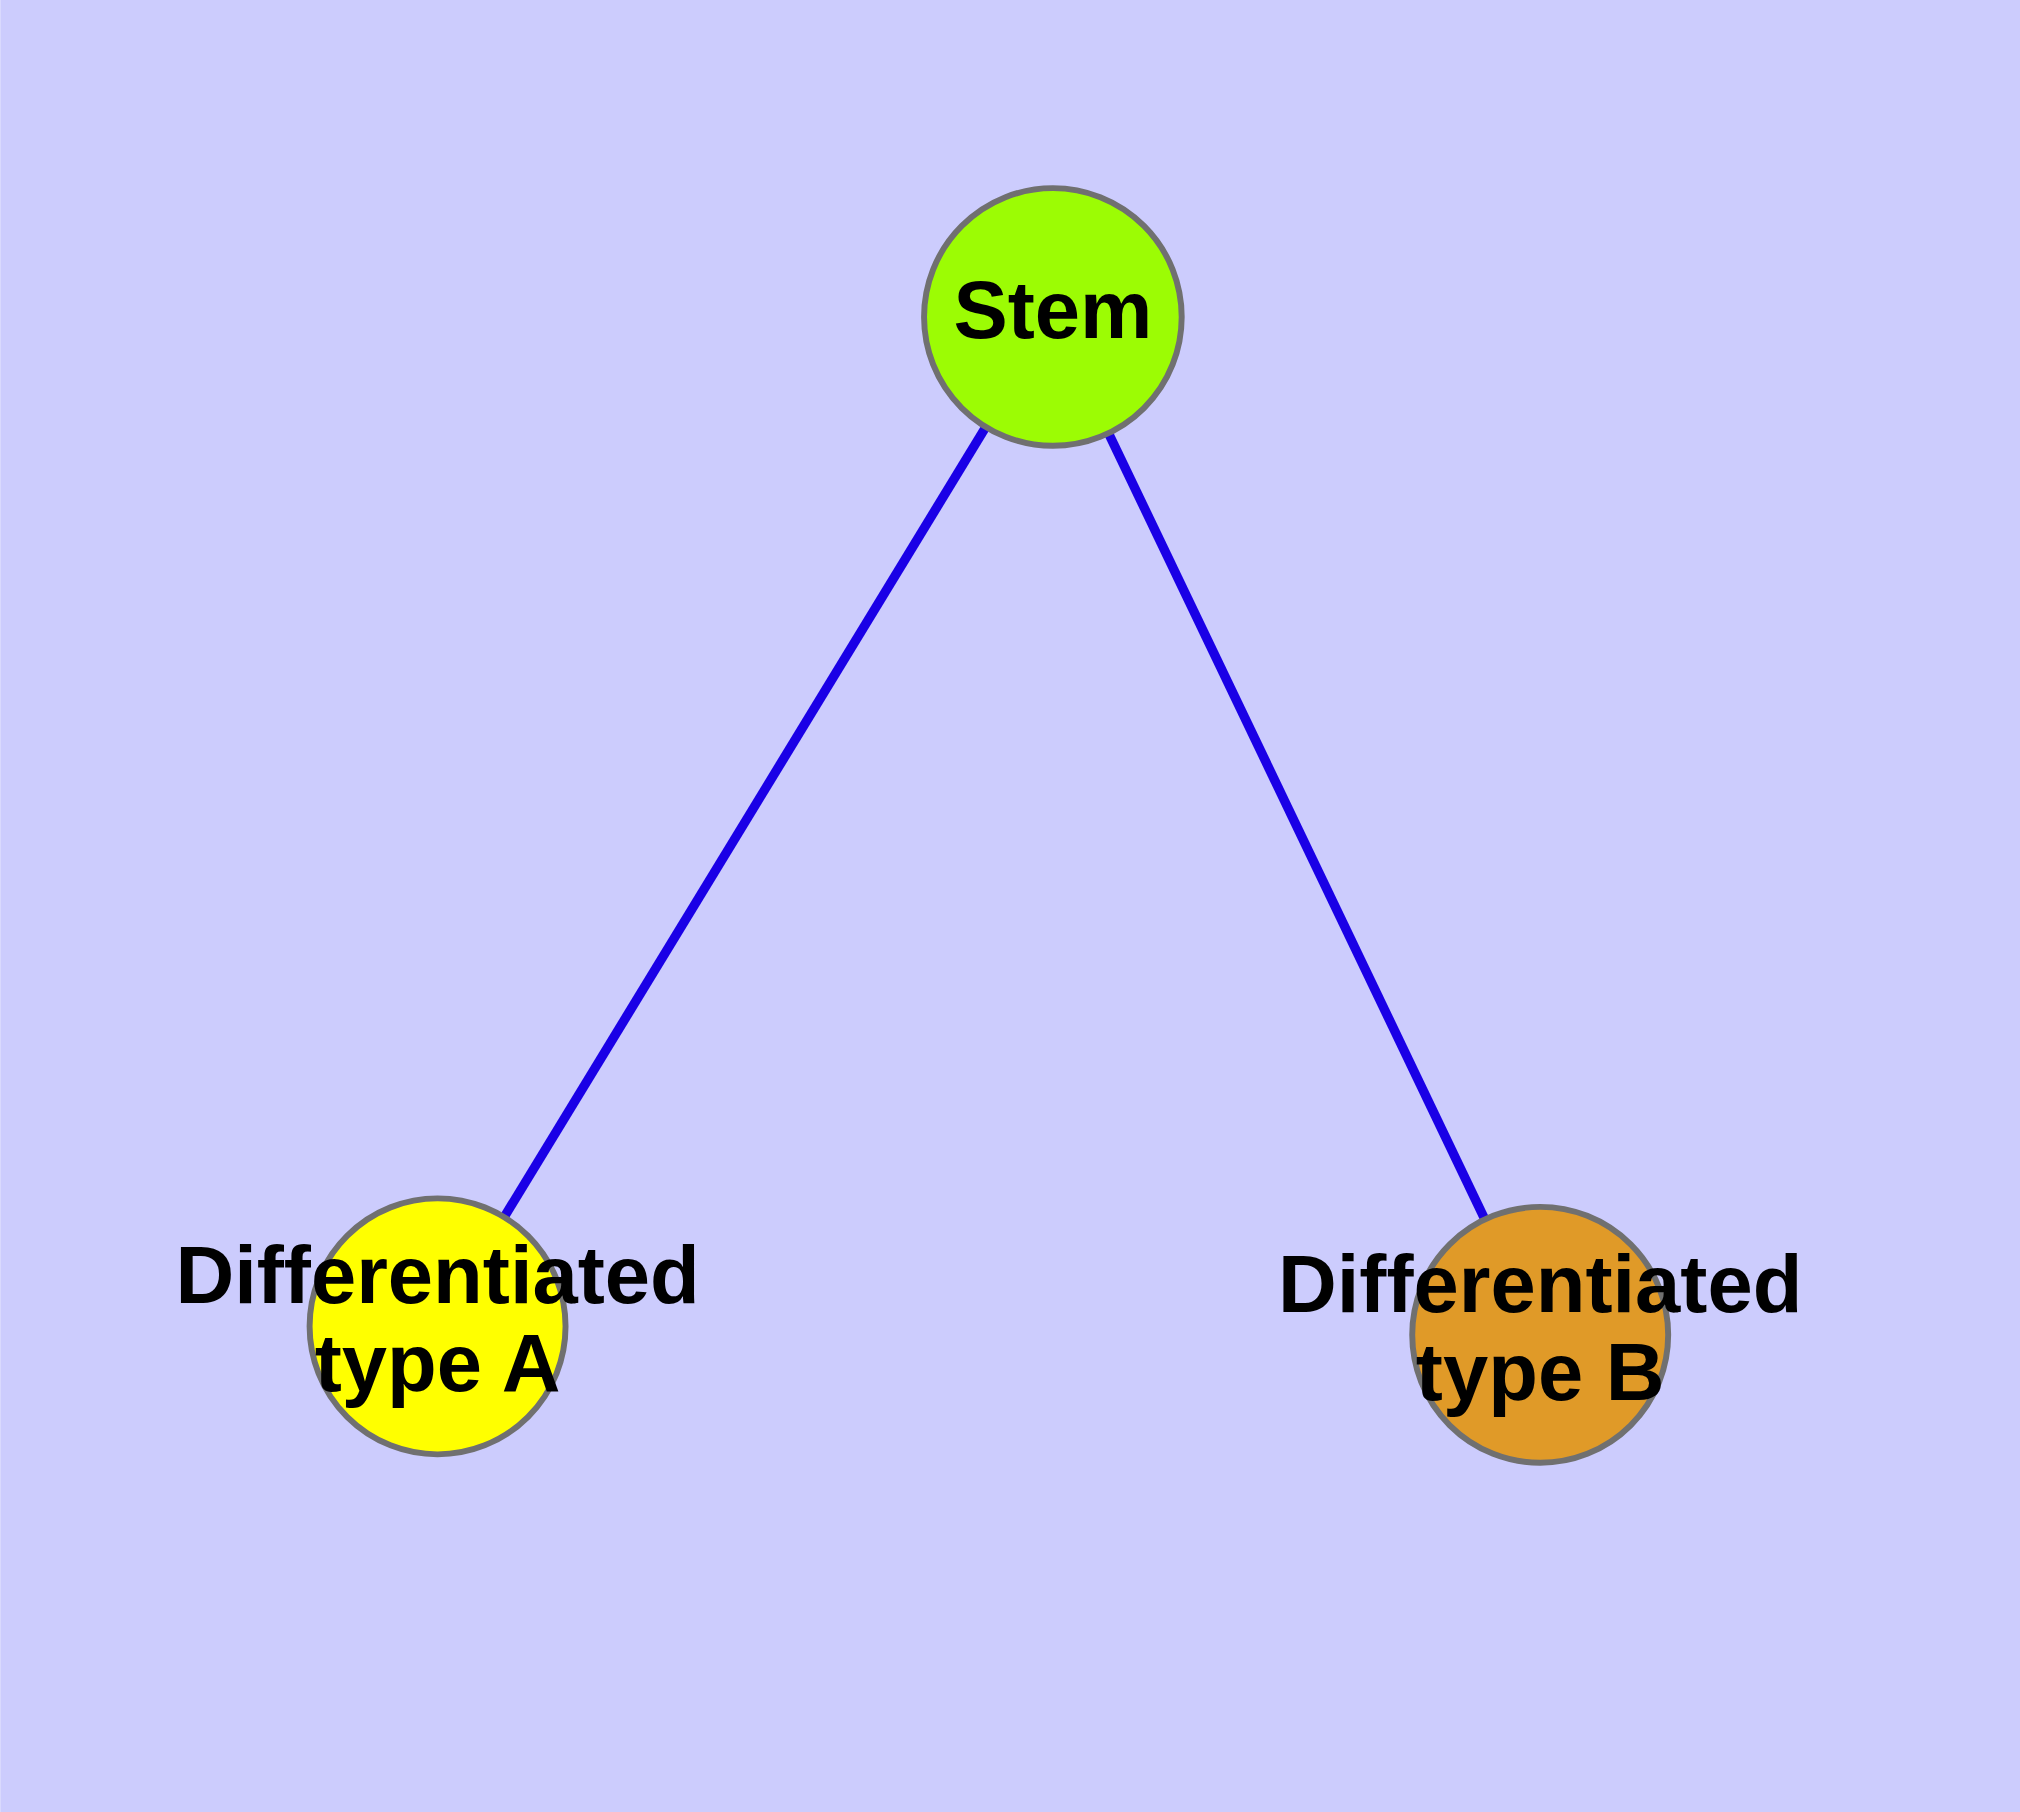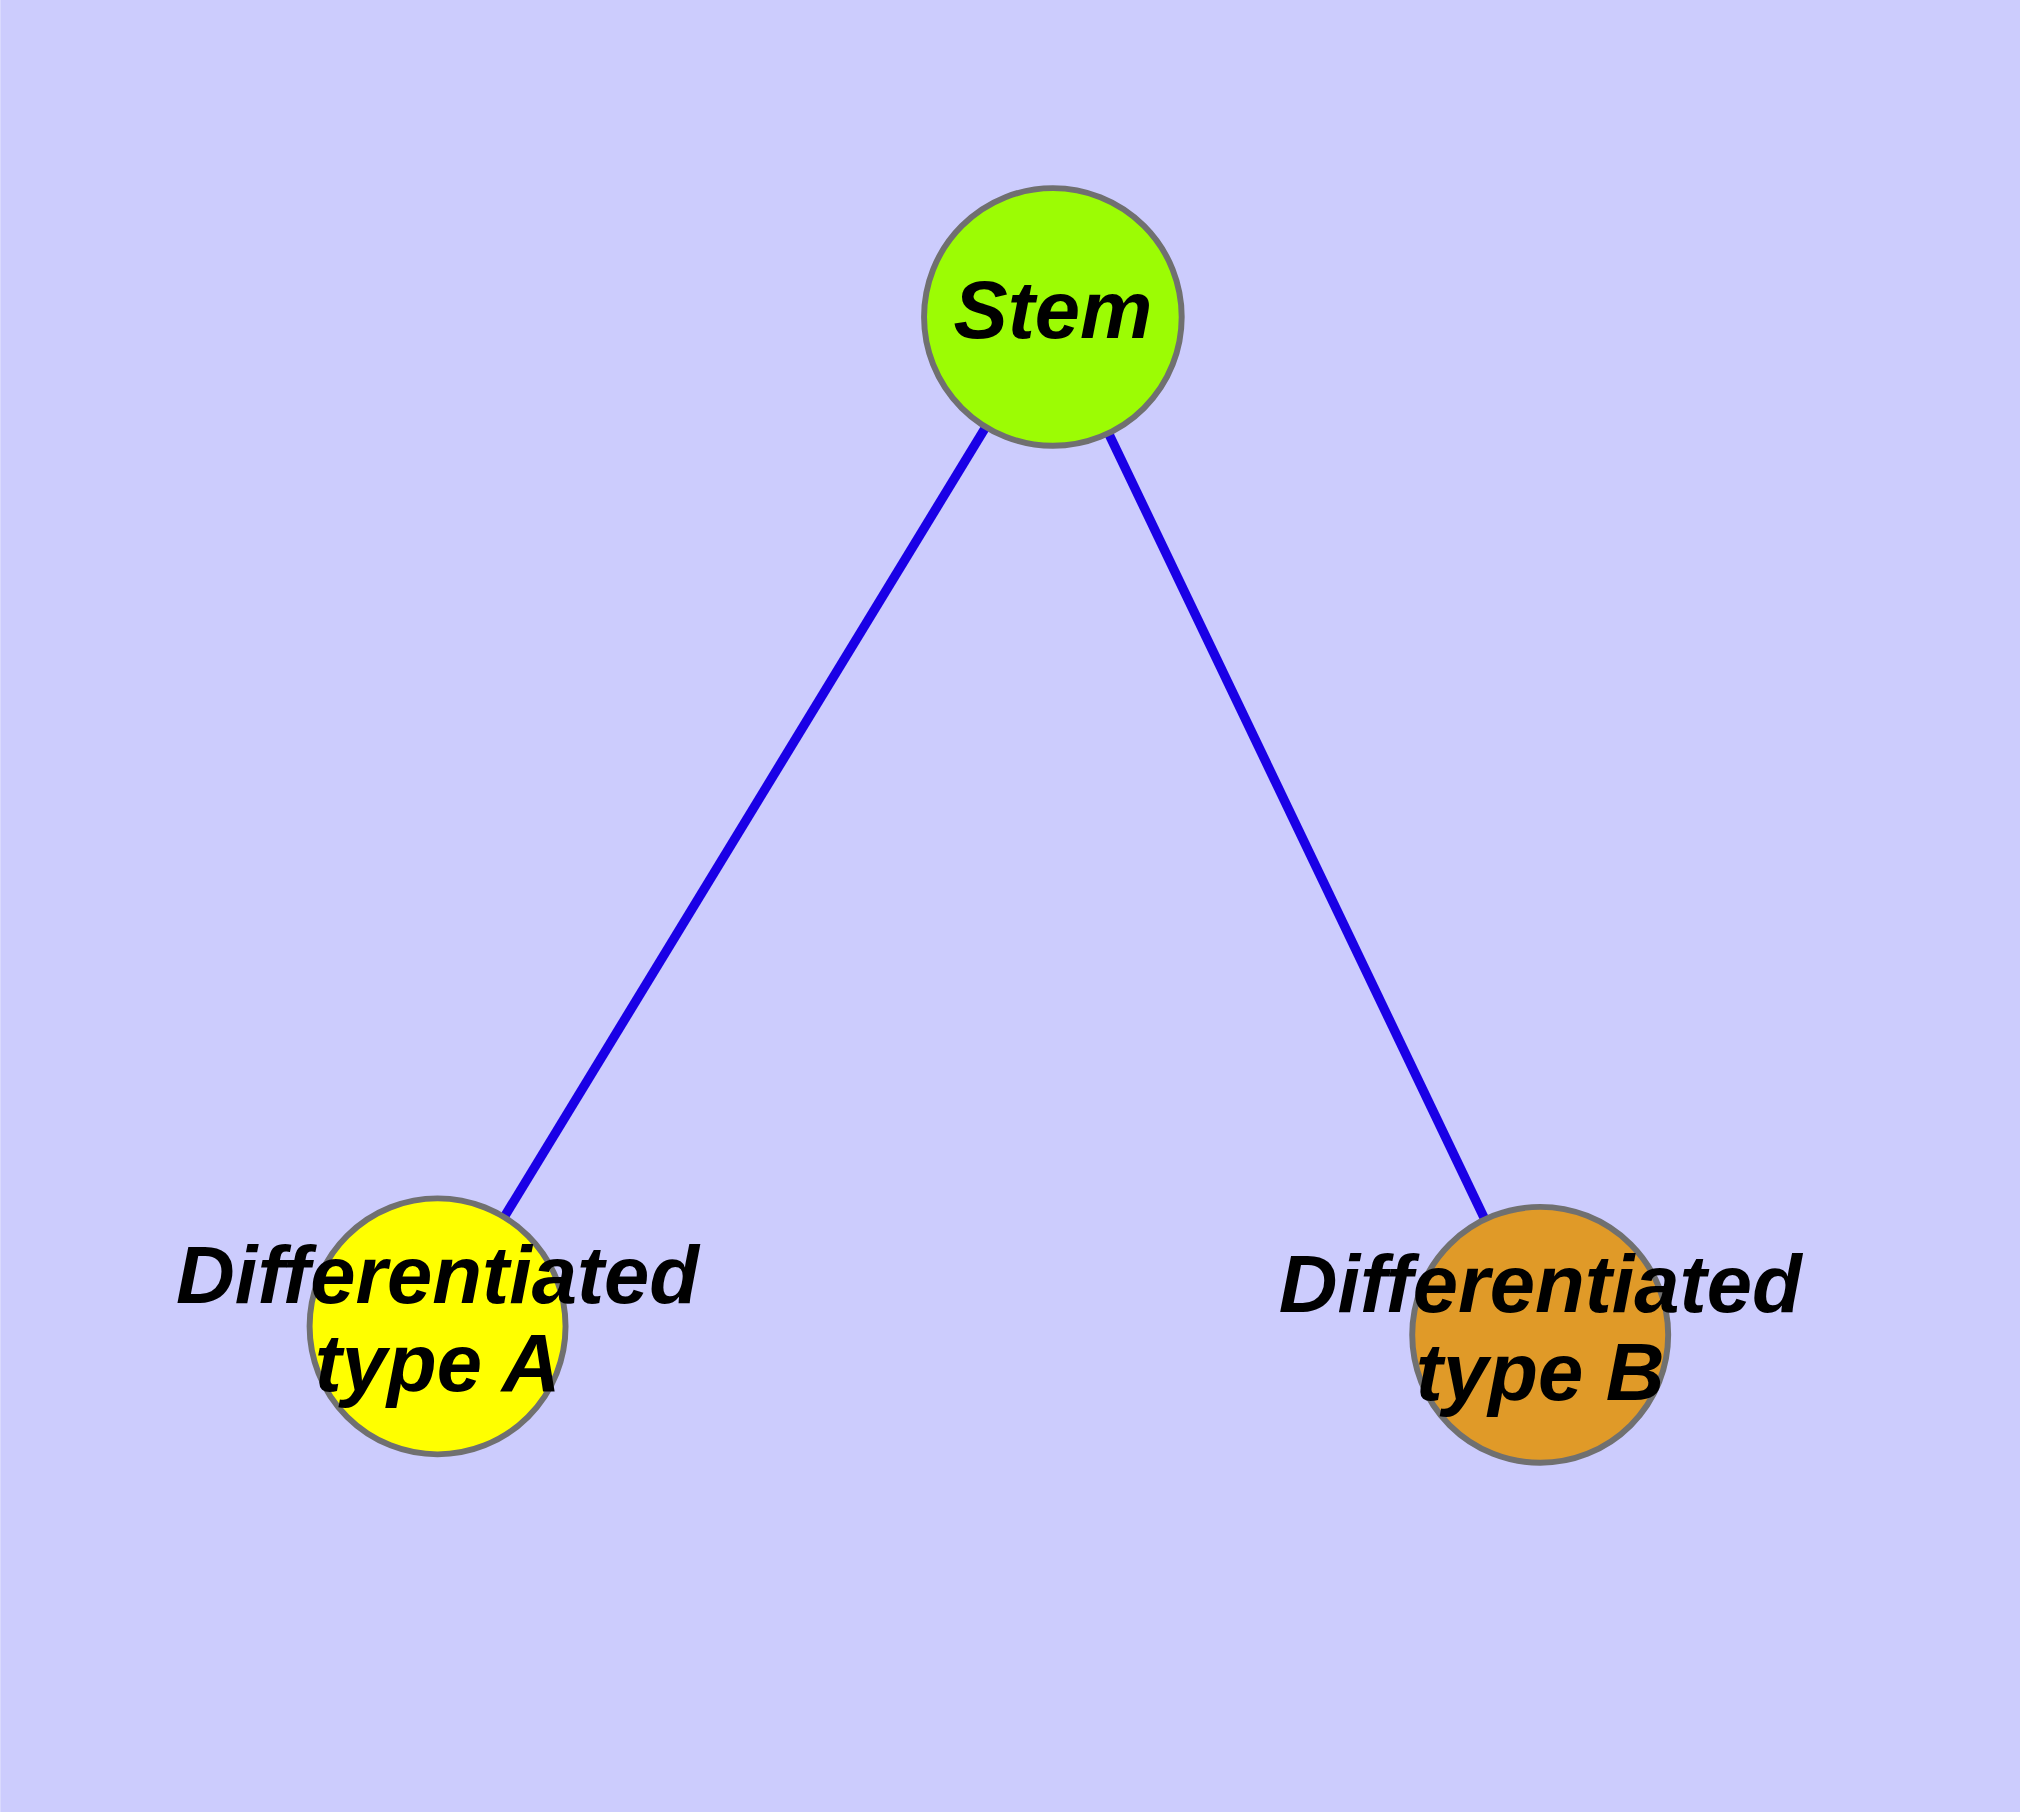--- a/index.html
+++ b/index.html
@@ -7,21 +7,20 @@
     margin: 0;
     padding: 0;
     background: #ffffff;
   }
   #canvas {
     position: relative;
     width: 2021px;
     height: 1812px;
     overflow: hidden;
     font-family: "Liberation Sans", "DejaVu Sans", sans-serif;
-    font-style: italic;
   }
   #graph-svg {
     position: absolute;
     top: 0;
     left: 0;
     width: 2021px;
     height: 1812px;
     display: block;
   }
   .node-label {

